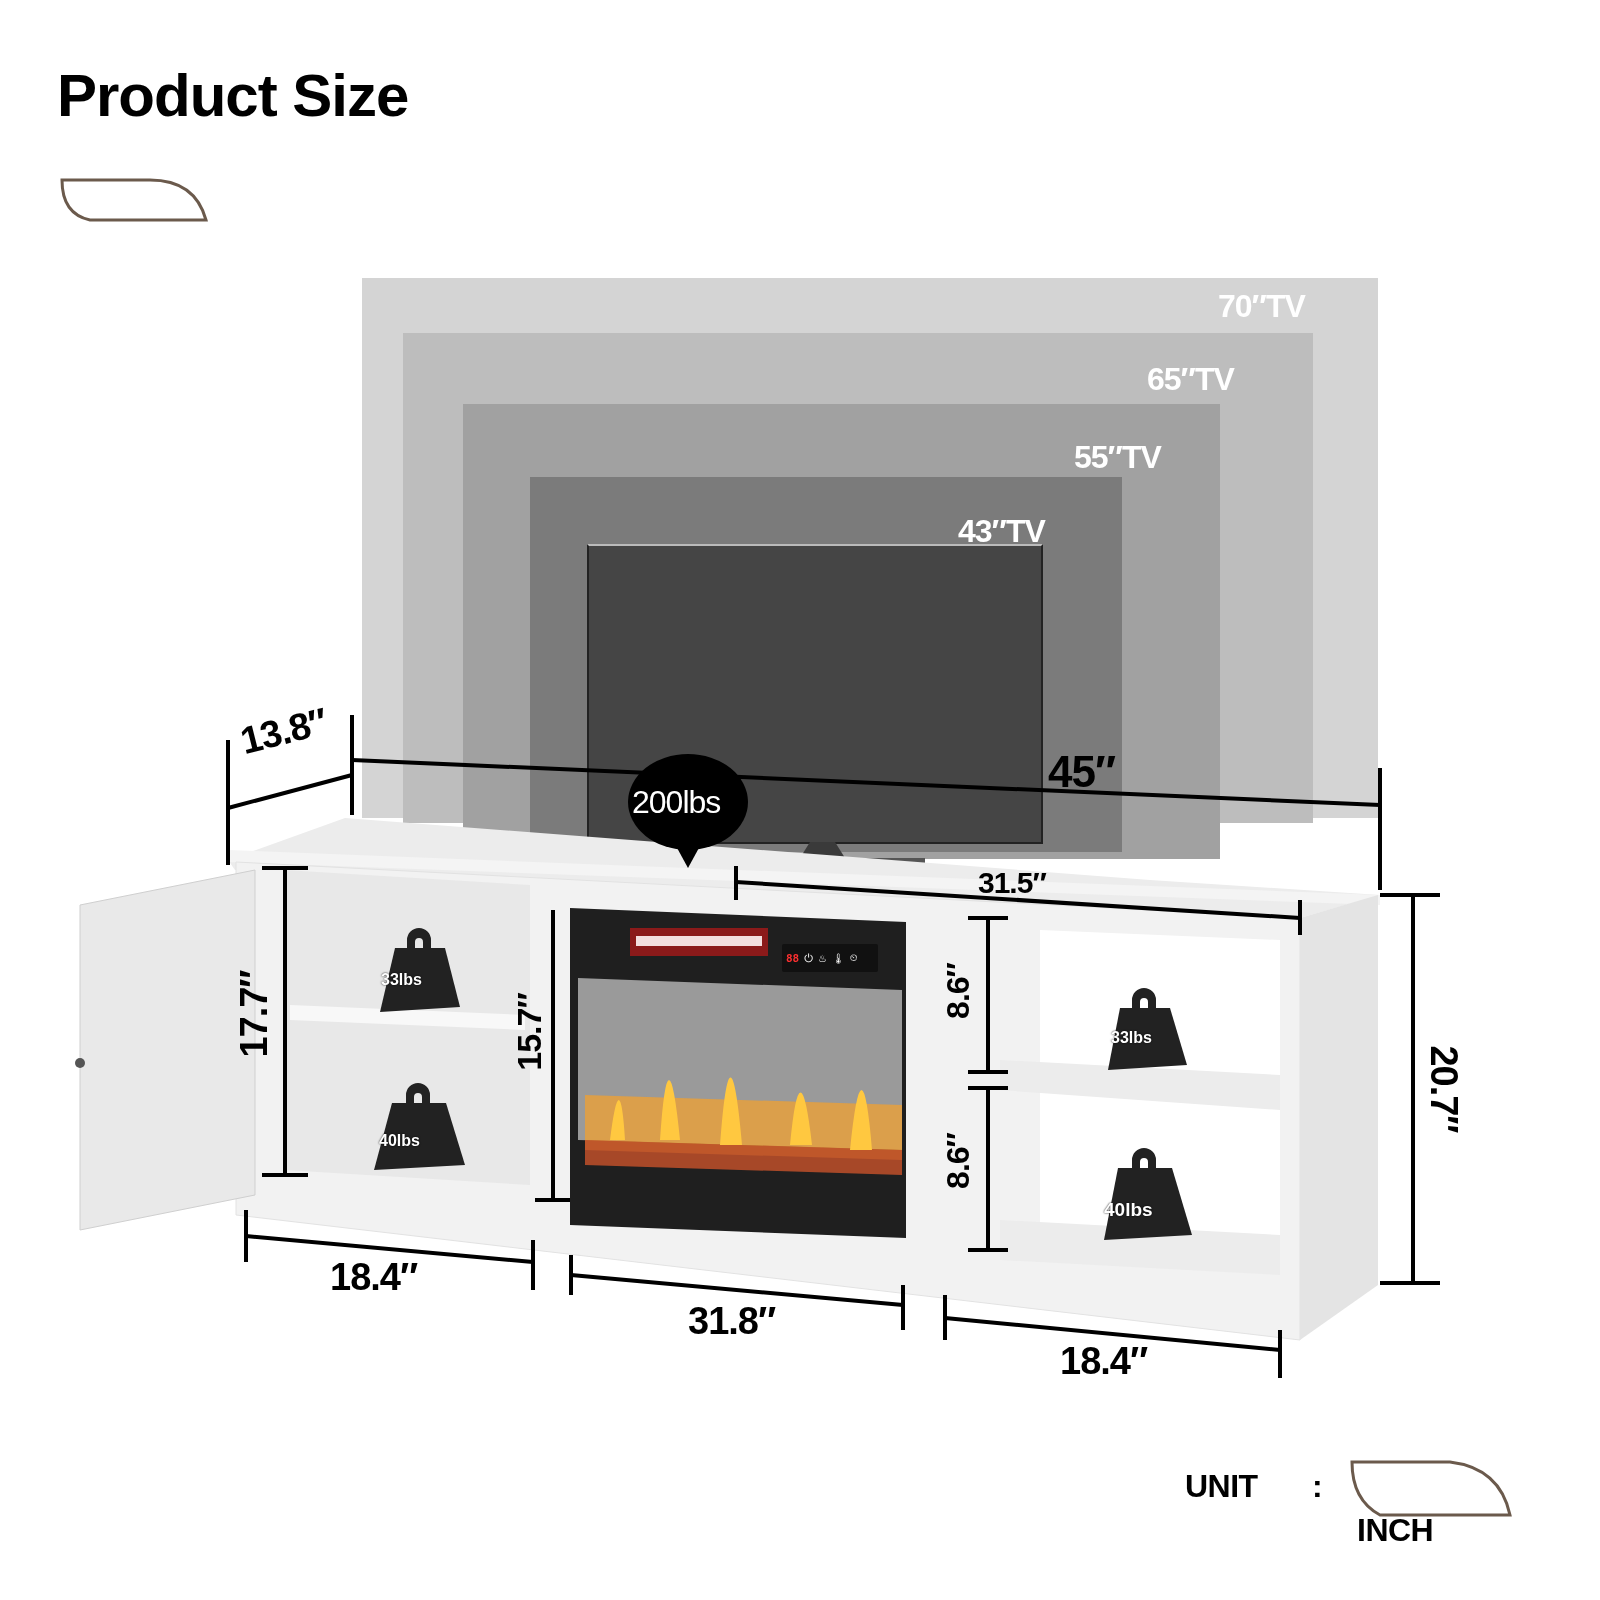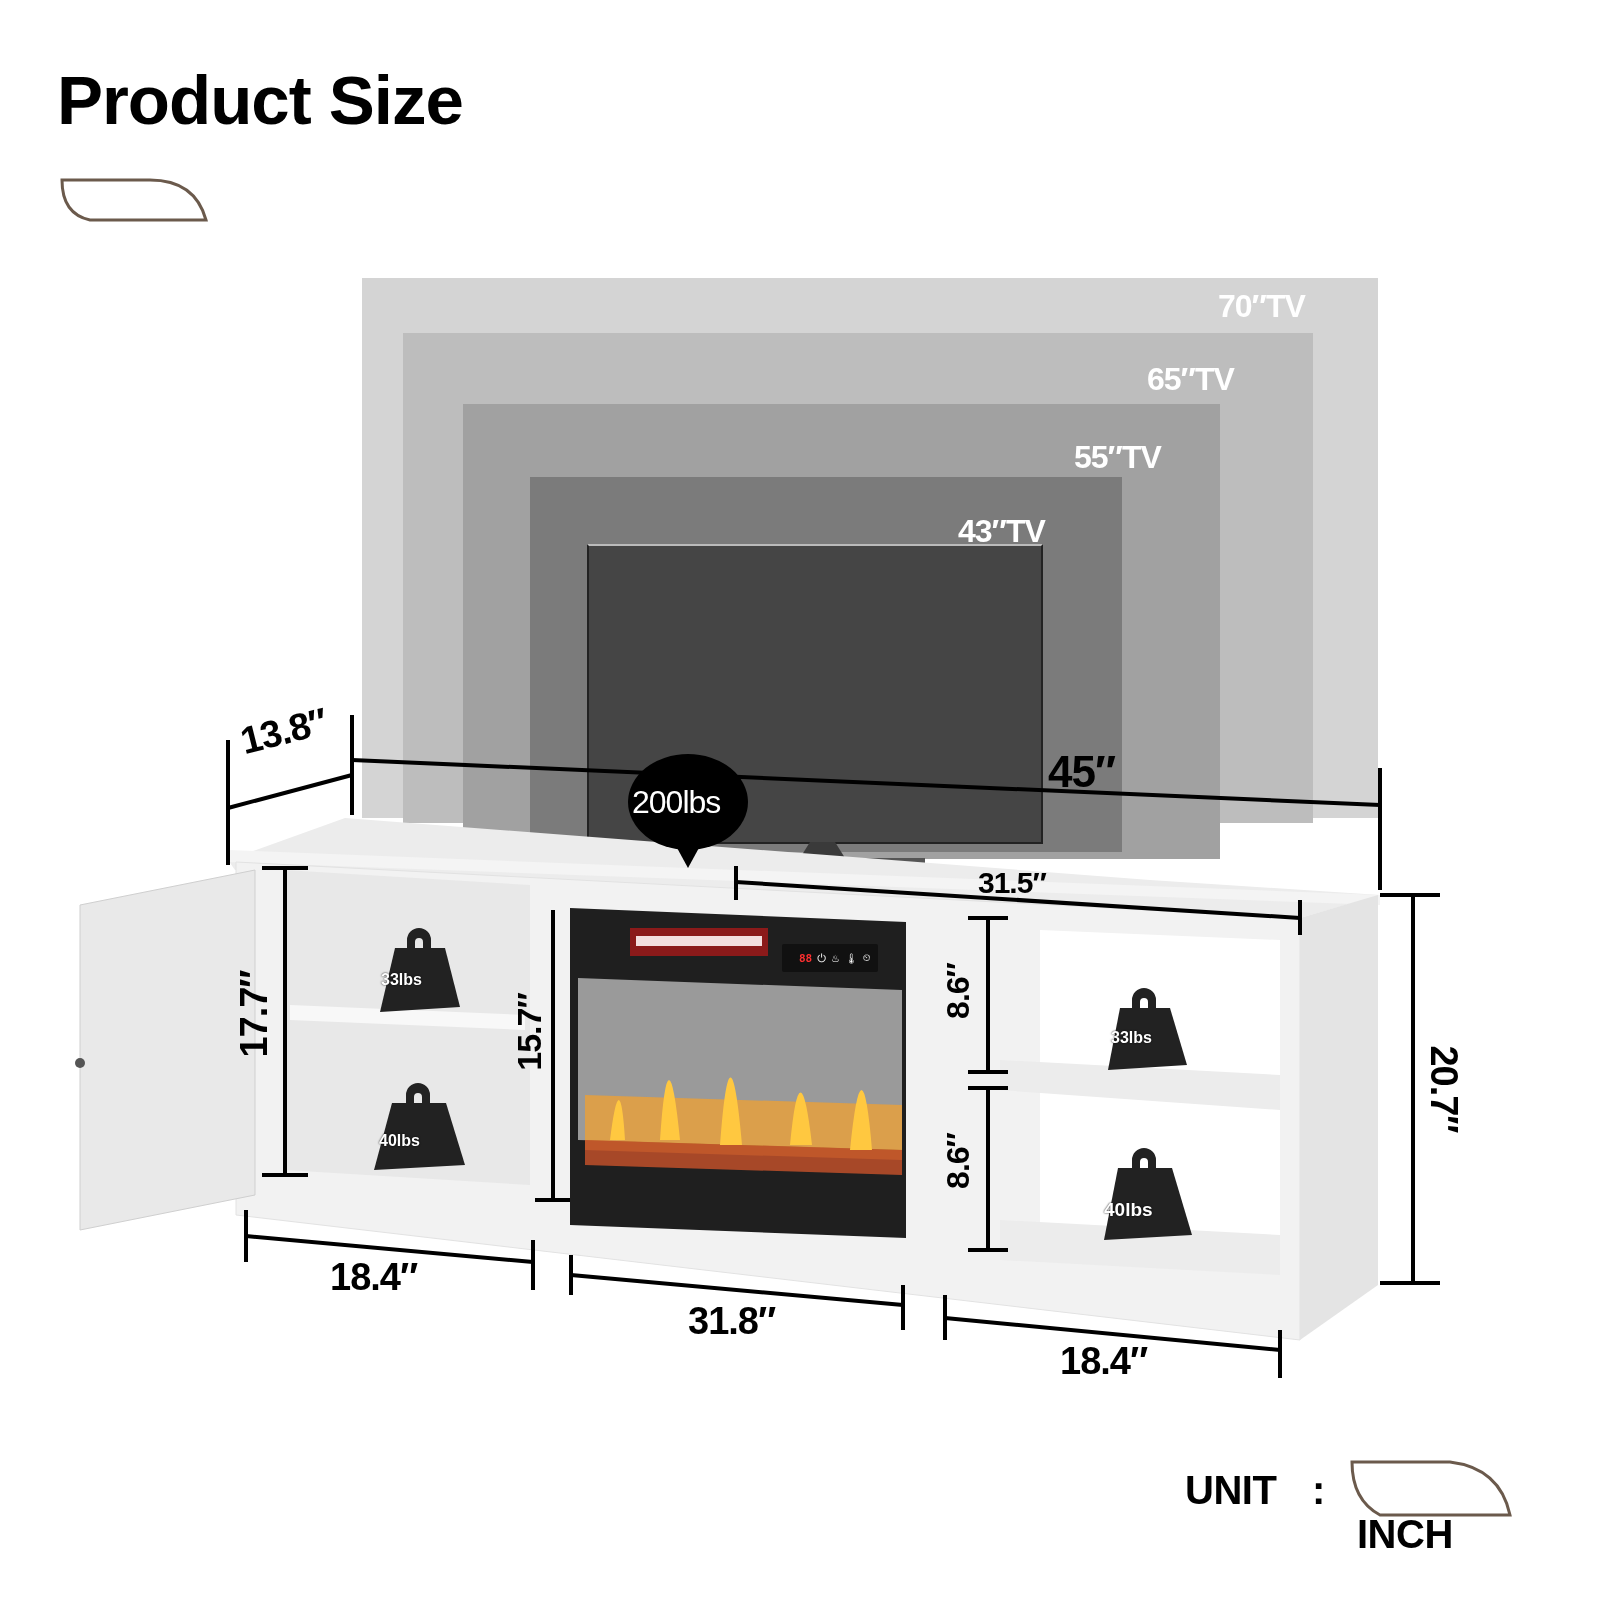--- a/index.html
+++ b/index.html
@@ -2,29 +2,29 @@
 <html><head>
 <meta charset="utf-8">
 <style>
   html, body { margin: 0; padding: 0; }
   body {
     width: 1600px; height: 1600px; background: #ffffff; position: relative; overflow: hidden;
     font-family: "Liberation Sans", "DejaVu Sans", sans-serif;
   }
   .abs { position: absolute; }
   .title {
-    left: 57px; top: 66px; font-size: 69px; font-weight: 700; color: #000;
+    left: 57px; top: 66px; font-size: 60px; font-weight: 700; color: #000;
     letter-spacing: -1px; line-height: 1;
   }
   .tv-label { color: #ffffff; font-weight: 700; font-size: 32px; letter-spacing: -1px; line-height: 1; }
   .dim { color: #000; font-weight: 700; font-size: 38px; letter-spacing: -1px; line-height: 1; }
   .dim.big { font-size: 44px; }
   .weight-label { color: #fff; font-weight: 700; font-size: 16px; line-height: 1; text-shadow: 0 0 2px #000; }
   .bubble-text { color: #fff; font-weight: 400; font-size: 32px; letter-spacing: -1px; line-height: 1; }
-  .unit { font-size: 40px; font-weight: 700; color: #000; line-height: 1; letter-spacing: -0.5px; }
+  .unit { font-size: 32px; font-weight: 700; color: #000; line-height: 1; letter-spacing: -0.5px; }
   svg { position: absolute; left: 0; top: 0; }
 </style>
 </head>
 <body>
 
 <div class="abs title">Product Size</div>
 
 <svg width="1600" height="1600" style="pointer-events:none;">
   <path d="M62,180 L150,180 Q195,180 206,220 L90,220 Q62,214 62,180 Z" fill="none" stroke="#6b5a4c" stroke-width="3"></path>
 </svg>
@@ -69,21 +69,21 @@
 
   <rect x="630" y="928" width="138" height="28" fill="#8b1a1a"></rect>
   <rect x="636" y="936" width="126" height="10" fill="#f3dede"></rect>
 
   <polygon points="585,1095 902,1105 902,1160 585,1150" fill="#f0a030" opacity="0.75"></polygon>
   <polygon points="585,1140 902,1150 902,1175 585,1165" fill="#c0502a" opacity="0.85"></polygon>
 
   <path d="M610,1140 Q620,1060 625,1140 Z M660,1140 Q668,1020 680,1140 Z M720,1145 Q730,1010 742,1145 Z M790,1145 Q800,1040 812,1145 Z M850,1150 Q862,1030 872,1150 Z" fill="#ffc840"></path>
 </svg>
 
-<div class="abs" style="left:782px;top:944px;width:96px;height:28px;background:#111;border-radius:2px;display:flex;align-items:center;gap:5px;padding-left:17px;box-sizing:border-box;">
+<div class="abs" style="left:782px;top:944px;width:96px;height:28px;background:#111;border-radius:2px;display:flex;align-items:center;gap:5px;padding-left:4px;box-sizing:border-box;">
   <span style="color:#ff3030;font-size:11px;font-weight:700;font-family:'DejaVu Sans Mono',monospace;">88</span>
   <span style="color:#fff;font-size:11px;">⏻</span>
   <span style="color:#fff;font-size:10px;">♨</span>
   <span style="color:#fff;font-size:10px;">🌡</span>
   <span style="color:#fff;font-size:10px;">⏲</span>
 </div>
 
 <svg width="1600" height="1600">
   <g>
     <path d="M407,940 a12,12 0 0 1 24,0 v10 h-8 v-8 a4,4 0 0 0 -8,0 v8 h-8 z" fill="#222"></path>

